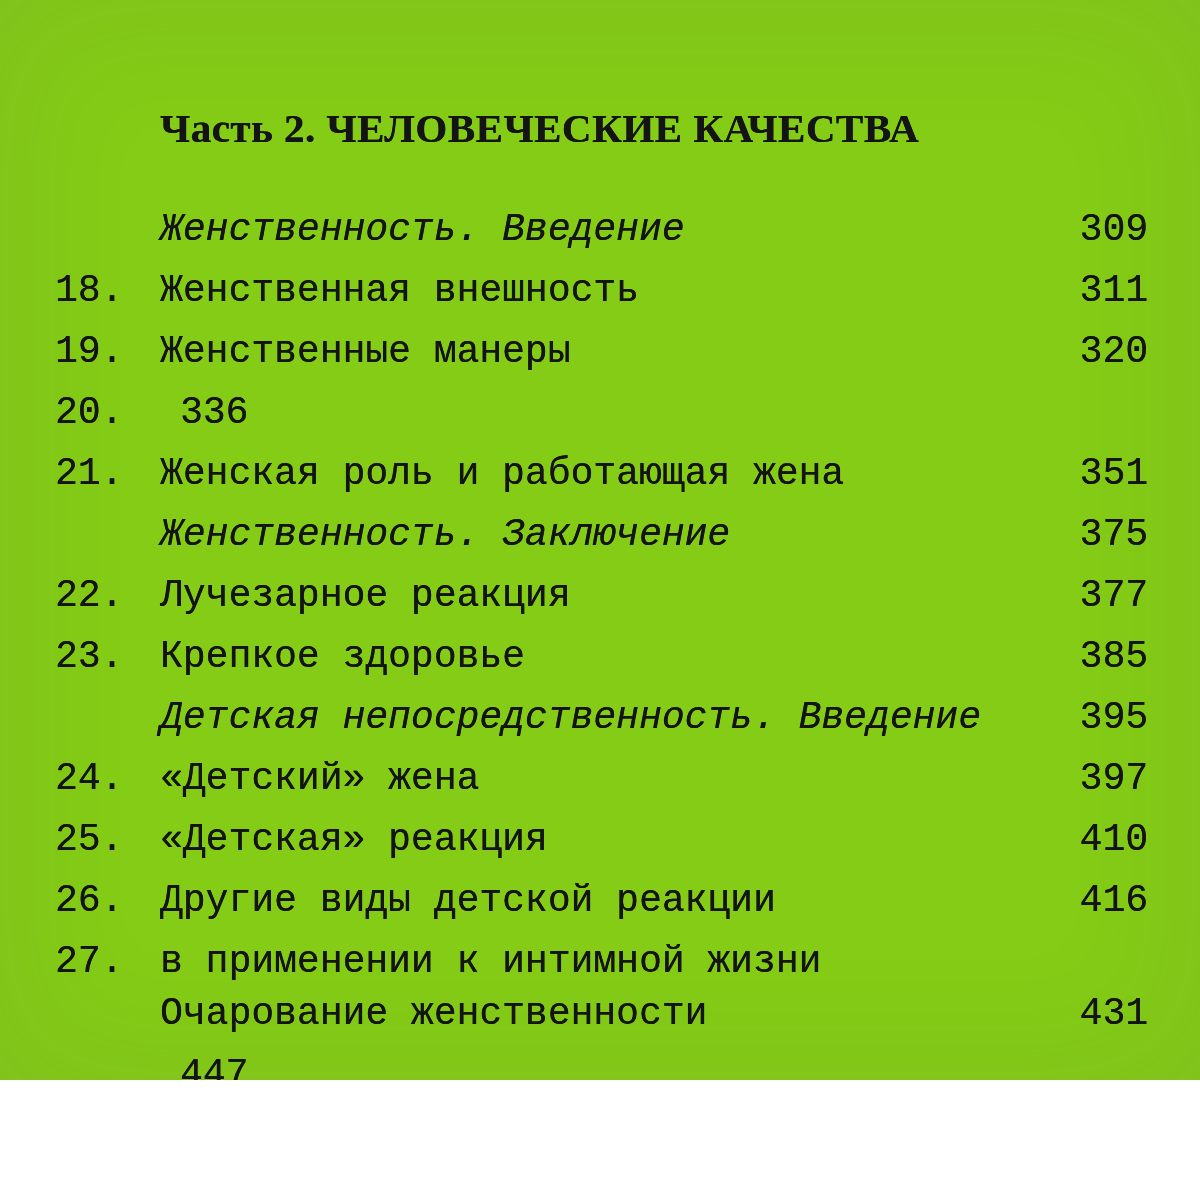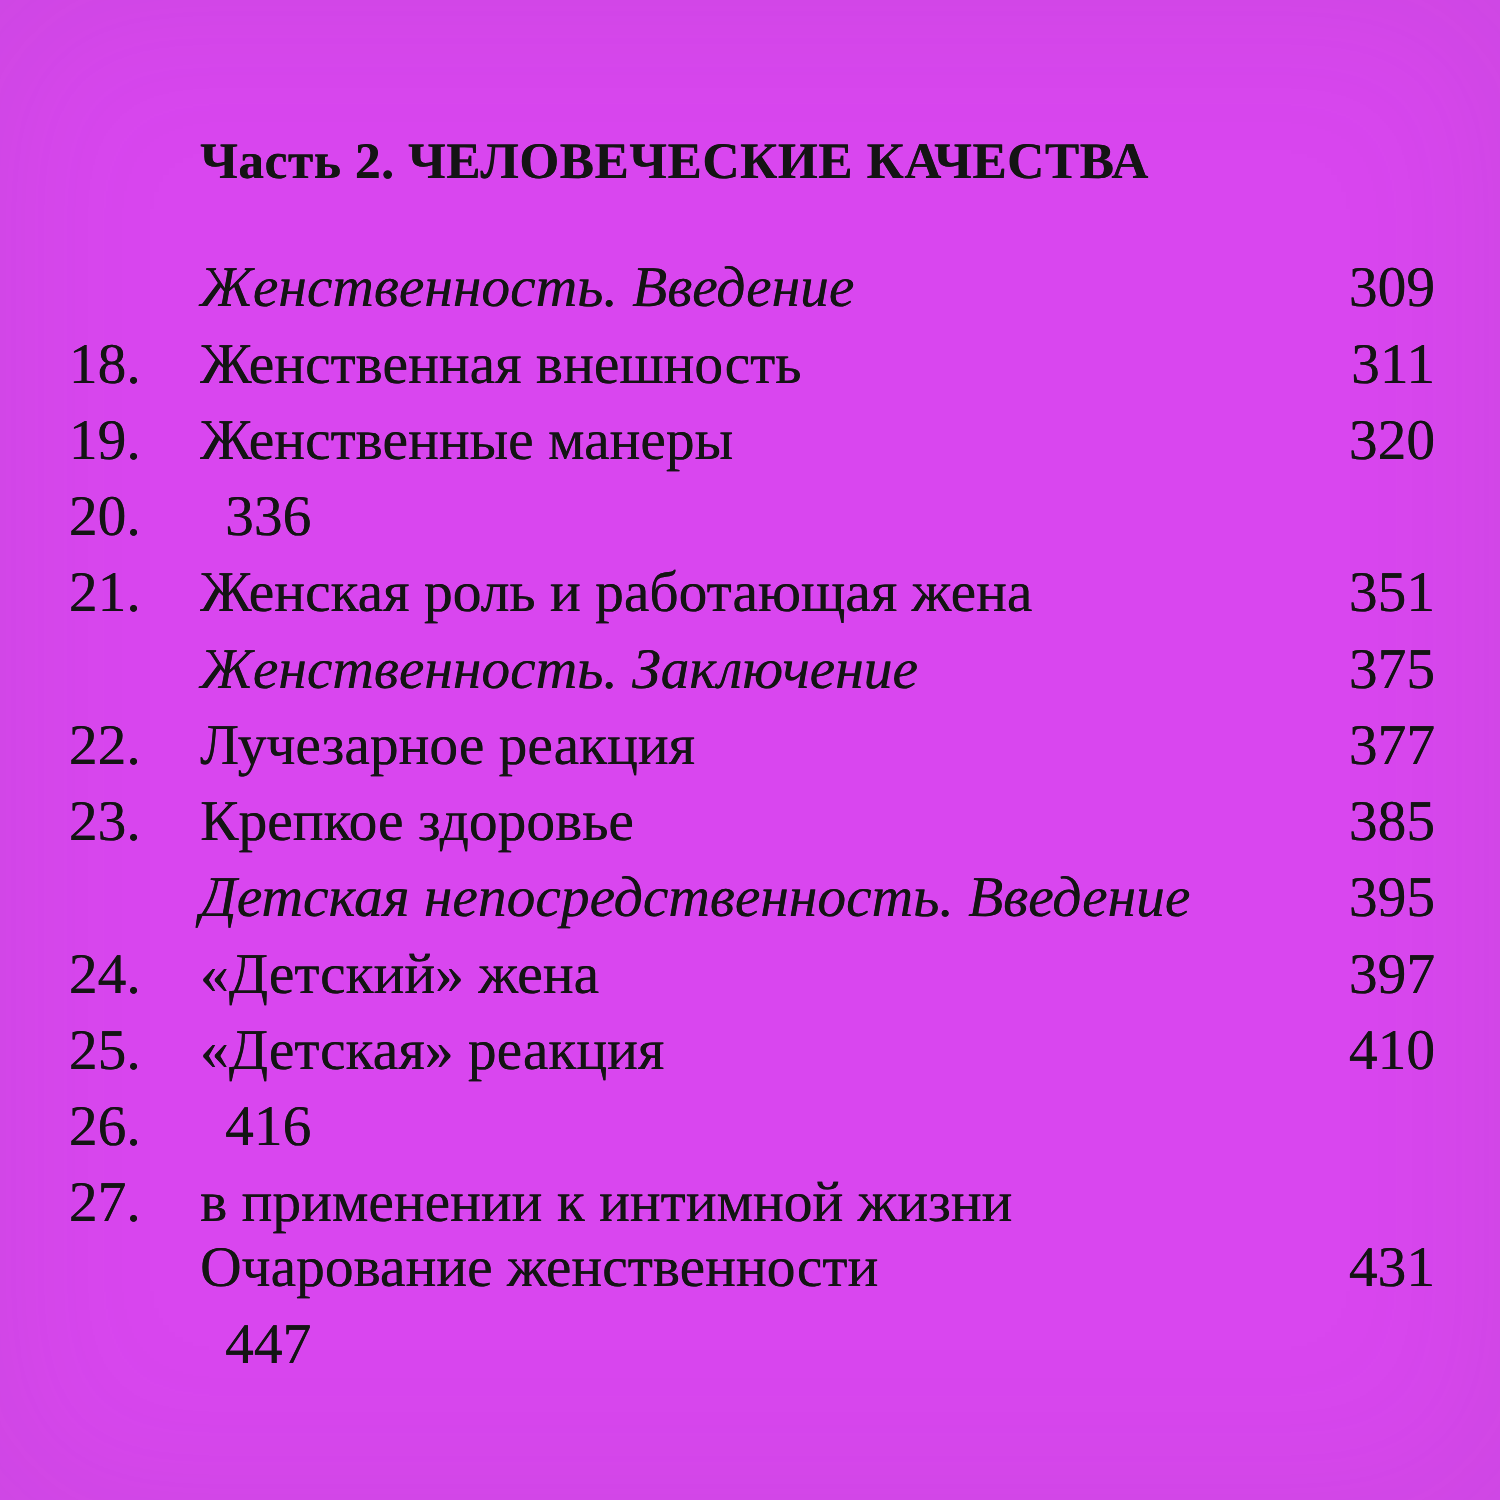--- a/index.html
+++ b/index.html
@@ -3,23 +3,23 @@
 <meta charset="utf-8">
 <style>
   html, body {
     margin: 0;
     padding: 0;
     background: #ffffff;
   }
   .scan {
     position: relative;
     width: 1200px;
-    height: 1200px;
+    height: 1080px;
     box-sizing: border-box;
-    background: #d946ef;
+    background: #84cc16;
     box-shadow: inset 0 0 140px rgba(90, 90, 95, 0.10);
     padding: 104px 52px 0 55px;
     overflow: hidden;
     font-family: "Liberation Serif", "DejaVu Serif", serif;
     color: #141414;
   }
   .part-title {
     margin: 0 0 0 105px;
     font-size: 41px;
     line-height: 48px;
@@ -29,23 +29,24 @@
     white-space: nowrap;
   }
   .toc {
     margin-top: 52px;
   }
   .row {
     display: grid;
     grid-template-columns: 105px 1fr auto;
     align-items: start;
     margin-bottom: 9px;
-    font-size: 46px;
+    font-size: 38px;
     line-height: 52px;
     text-shadow: 0.25px 0 0 currentColor;
+    font-family: Liberation Mono, monospace;
   }
   .num {
     white-space: nowrap;
   }
   .titles .line {
     display: block;
     white-space: nowrap;
   }
   .titles.italic {
     font-style: italic;
@@ -145,20 +146,23 @@
     <div class="row">
       <span class="num">25.</span>
       <span class="titles">
           <span class="line">«Детская» реакция</span>
         </span>
       <span class="pg">410</span>
     </div>
 
     <div class="row">
       <span class="num">26.</span>
+      <span class="titles">
+          <span class="line">Другие виды детской реакции</span>
+        </span>
       <span class="pg">416</span>
     </div>
 
     <div class="row">
       <span class="num">27.</span>
       <span class="titles">
         <span class="line">в применении к интимной жизни</span>
         <span class="line">Очарование женственности</span>
       </span>
       <span class="pg">431</span>

